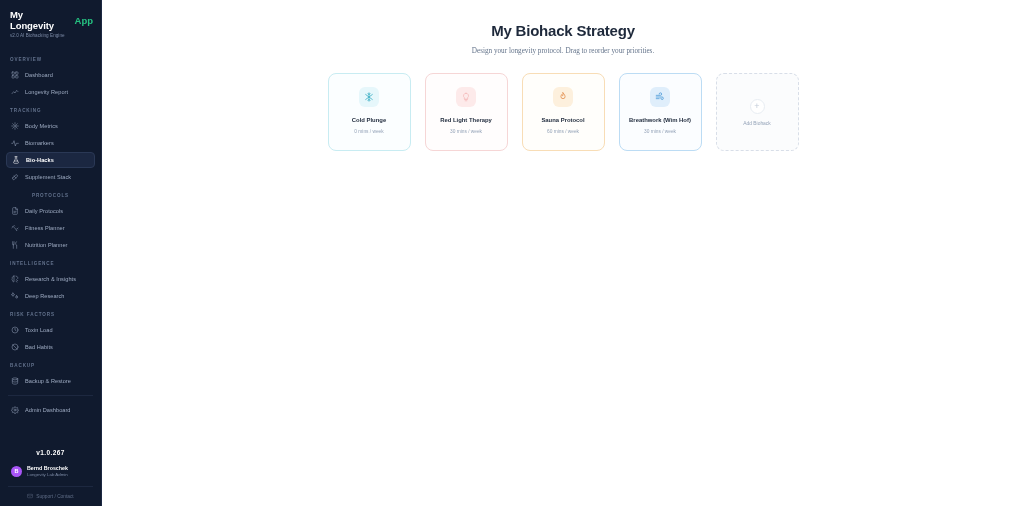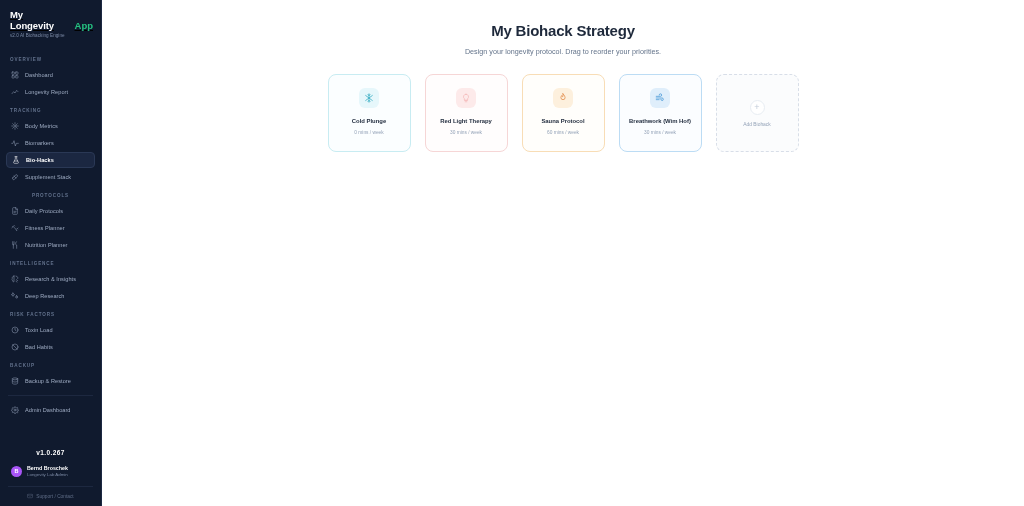--- a/index.html
+++ b/index.html
@@ -14,21 +14,21 @@
   
   .sidebar {
     width: 102px; height: 506px;
     background: #101a2e;
     border-right: 1px solid #1c2842;
     position: relative;
     display: flex; flex-direction: column;
     flex: 0 0 102px;
   }
   .brand { padding: 9px 8px 8px 10px; }
-  .brand-line { display: flex; align-items: flex-end; gap: 6px; text-decoration: underline; }
+  .brand-line { display: flex; align-items: center; gap: 6px; }
   .brand-main { font-size: 9.5px; font-weight: bold; color: #ffffff; letter-spacing: -0.1px; }
   .brand-accent { font-size: 9.5px; font-weight: bold; color: #25c281; }
   .brand-sub { font-size: 4.6px; color: #7b8aa6; margin-top: 2px; letter-spacing: 0.05px; }
 
   .nav { flex: 1 1 auto; padding: 4px 0 0 0; overflow: hidden; }
   .nav-section-label {
     font-size: 4.6px; color: #63728d; letter-spacing: 0.9px;
     text-transform: uppercase; padding: 7px 0 4px 10px; font-weight: bold;
   }
   .nav-section-label.centered { text-align: center; padding-left: 0; }
@@ -77,21 +77,21 @@
   }
   .seg-btn {
     font-size: 5.3px; padding: 4px 8px; border-radius: 4px;
     color: #64748b; cursor: pointer; white-space: nowrap; border: none; background: transparent;
     font-family: "Liberation Sans", sans-serif;
   }
   .seg-btn.active { background: #ffffff; color: #15a06a; font-weight: bold; box-shadow: 0 1px 2px rgba(15,23,42,0.10); }
 
   .hero { text-align: center; margin-top: 22px; }
   .hero-title { font-size: 15px; font-weight: bold; color: #1e293b; letter-spacing: -0.2px; }
-  .hero-sub { font-size: 7.2px; color: #64748b; margin-top: 8px; }
+  .hero-sub { font-size: 7.2px; color: #64748b; margin-top: 8px; font-family: Liberation Serif, serif; }
 
   .cards { display: flex; justify-content: center; gap: 14px; margin-top: 18px; }
   .card {
     width: 83px; height: 78px; border-radius: 8px;
     display: flex; flex-direction: column; align-items: center;
     padding-top: 13px; cursor: grab; background: #fff;
   }
   .card-ico {
     width: 20px; height: 20px; border-radius: 6px;
     display: flex; align-items: center; justify-content: center; margin-bottom: 9px;

